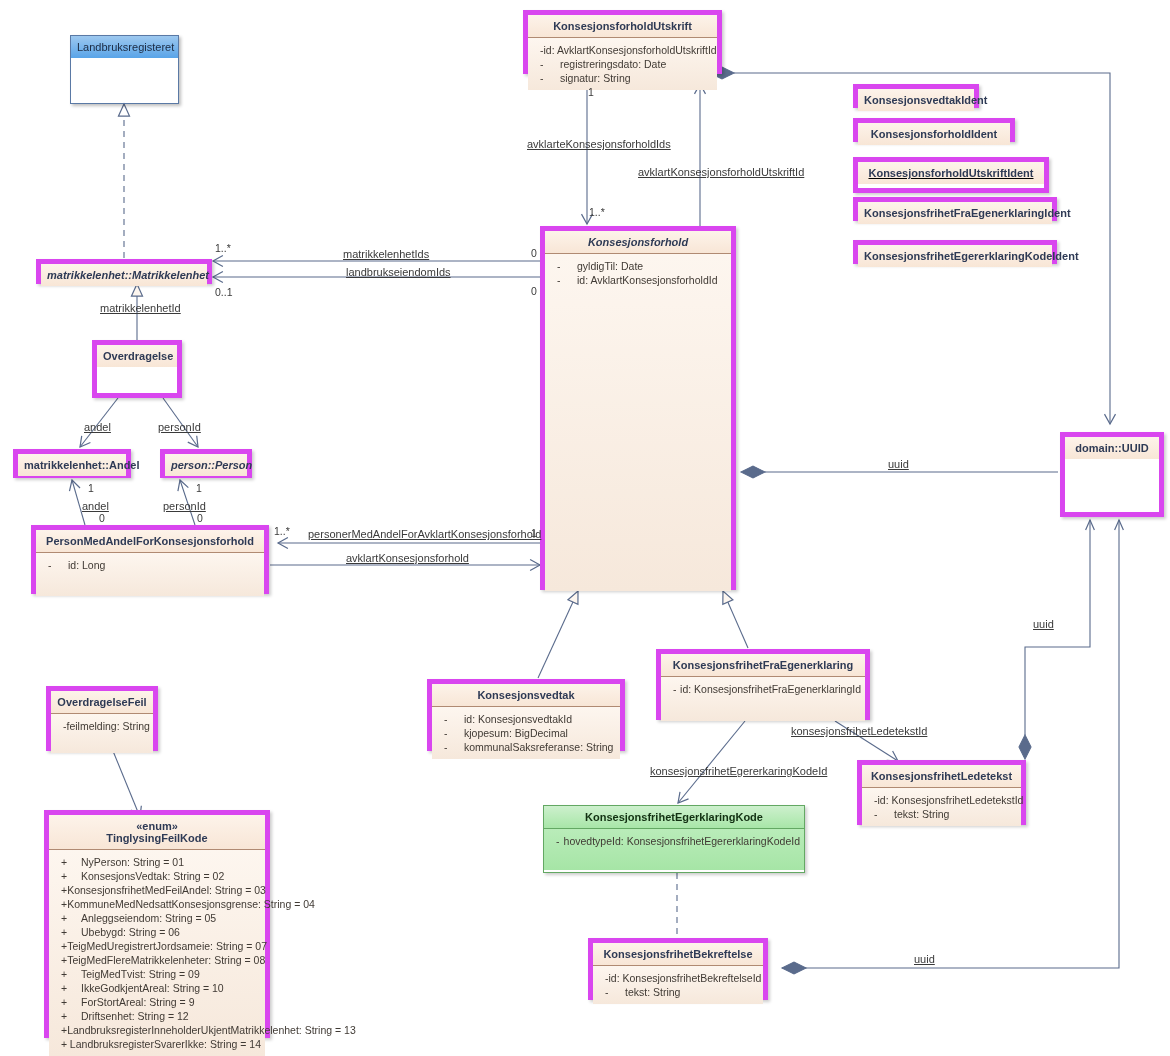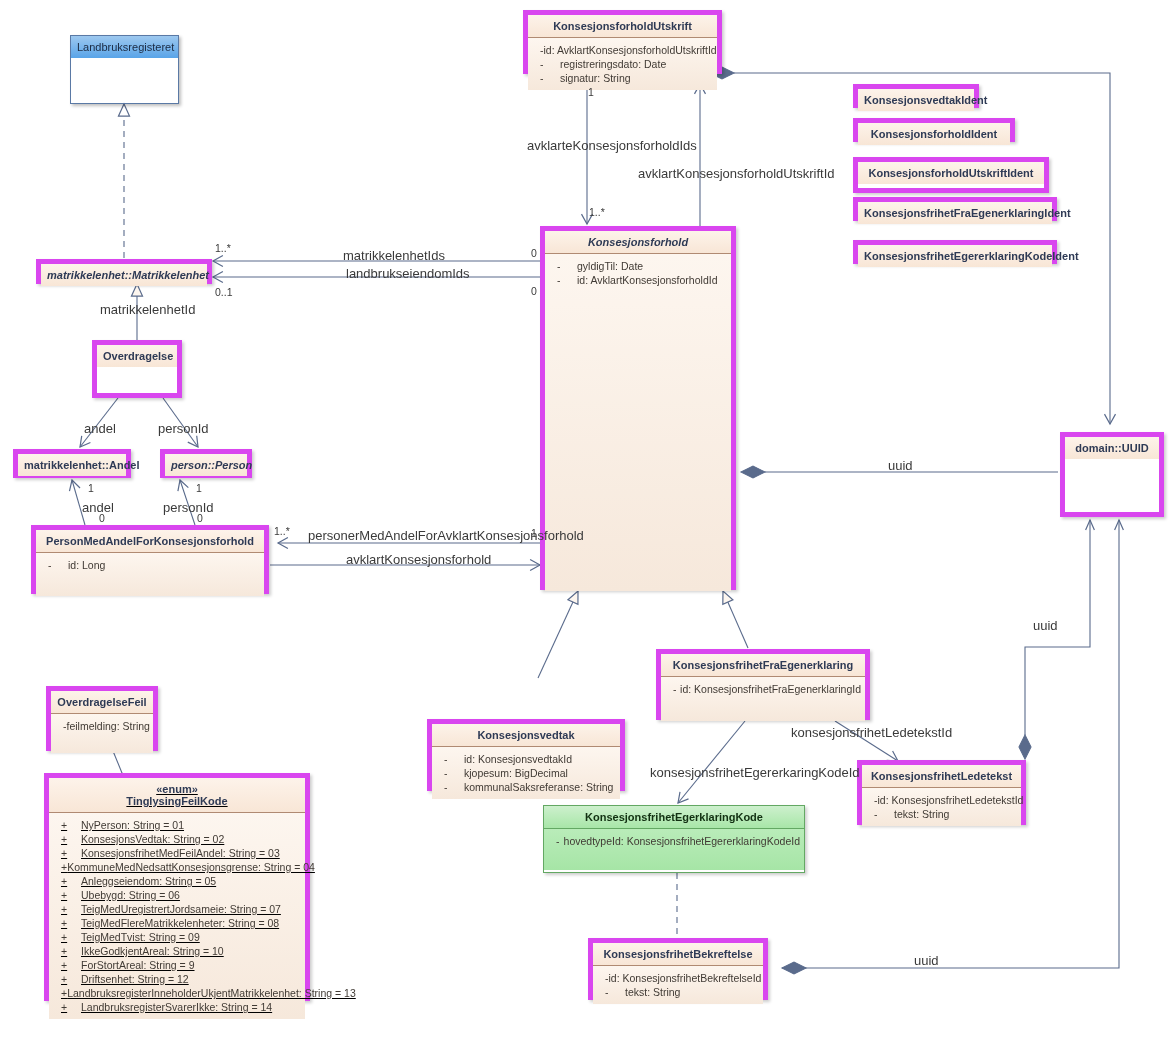--- a/index.html
+++ b/index.html
@@ -21,21 +21,21 @@
   .attr .vis{display:inline-block;width:20px;padding-left:8px;color:#403a34;}
   .node .hdr.ital{font-style:italic;}
   
   .node.blue{border:1px solid #5a79a5;box-shadow:2px 2px 3px rgba(0,0,0,0.25);}
   .node.blue .hdr{background:linear-gradient(to bottom,#9dc8ef 0%,#59a4e8 100%);color:#1b2a42;font-weight:normal;}
   
   .node.green{border:1px solid #63a863;}
   .node.green .hdr{background:linear-gradient(to bottom,#cdf0cd 0%,#a8e6a8 100%);color:#123012;}
   .node.green .body{background:linear-gradient(to bottom,#b9ecb9 0%,#a6e5a6 100%);border-top:1px solid #63a863;}
 
-  .edge-label{position:absolute;font-size:13px;color:#3a3a3a;white-space:nowrap;}
+  .edge-label{position:absolute;font-size:11px;color:#3a3a3a;white-space:nowrap;text-decoration:underline;}
   .mult{position:absolute;font-size:10.5px;color:#3a3a3a;white-space:nowrap;}
 </style>
 </head>
 <body>
 
 <div id="canvas">
 
   <svg id="wires" viewBox="0 0 1170 1056">
     <defs>
       <marker id="openArrow" markerWidth="14" markerHeight="14" refX="11" refY="6" orient="auto">
@@ -143,21 +143,21 @@
       </div>
     </div>
   </div>
 
   <div class="node" style="left:853px;top:84px;width:126px;height:24px;">
     <div class="hdr">KonsesjonsvedtakIdent</div>
   </div>
   <div class="node" style="left:853px;top:118px;width:162px;height:24px;">
     <div class="hdr">KonsesjonsforholdIdent</div>
   </div>
-  <div class="node" style="left:853px;top:157px;width:196px;height:36px;">
+  <div class="node" style="left:853px;top:157px;width:196px;height:36px;text-decoration:underline;">
     <div class="hdr">KonsesjonsforholdUtskriftIdent</div>
   </div>
   <div class="node" style="left:853px;top:197px;width:204px;height:24px;">
     <div class="hdr">KonsesjonsfrihetFraEgenerklaringIdent</div>
   </div>
   <div class="node" style="left:853px;top:240px;width:204px;height:24px;">
     <div class="hdr">KonsesjonsfrihetEgererklaringKodeIdent</div>
   </div>
 
   <div class="node" style="left:36px;top:259px;width:176px;height:25px;">
@@ -197,21 +197,21 @@
         <span class="vis">-</span>
         <span>id: AvklartKonsesjonsforholdId</span>
       </div>
     </div>
   </div>
 
   <div class="node" style="left:1060px;top:432px;width:104px;height:85px;">
     <div class="hdr">domain::UUID</div>
   </div>
 
-  <div class="node" style="left:427px;top:679px;width:198px;height:72px;margin-top:40px;">
+  <div class="node" style="left:427px;top:679px;width:198px;height:72px;">
     <div class="hdr">Konsesjonsvedtak</div>
     <div class="body">
       <div class="attr">
         <span class="vis">-</span>
         <span>id: KonsesjonsvedtakId</span>
       </div>
       <div class="attr">
         <span class="vis">-</span>
         <span>kjopesum: BigDecimal</span>
       </div>
@@ -273,21 +273,21 @@
   <div class="node" style="left:46px;top:686px;width:112px;height:65px;">
     <div class="hdr">OverdragelseFeil</div>
     <div class="body" style="height:40px;">
       <div class="attr">
         <span class="vis">-</span>
         <span>feilmelding: String</span>
       </div>
     </div>
   </div>
 
-  <div class="node" style="left:44px;top:773px;width:266px;height:228px;text-decoration:underline;">
+  <div class="node" style="left:44px;top:810px;width:226px;height:228px;">
     <div class="hdr">
       <span class="stereo">«enum»</span>
       <span>TinglysingFeilKode</span>
     </div>
     <div class="body">
       <div class="attr">
           <span class="vis">+</span>
           <span>NyPerson: String = 01</span>
         </div>
       <div class="attr">

